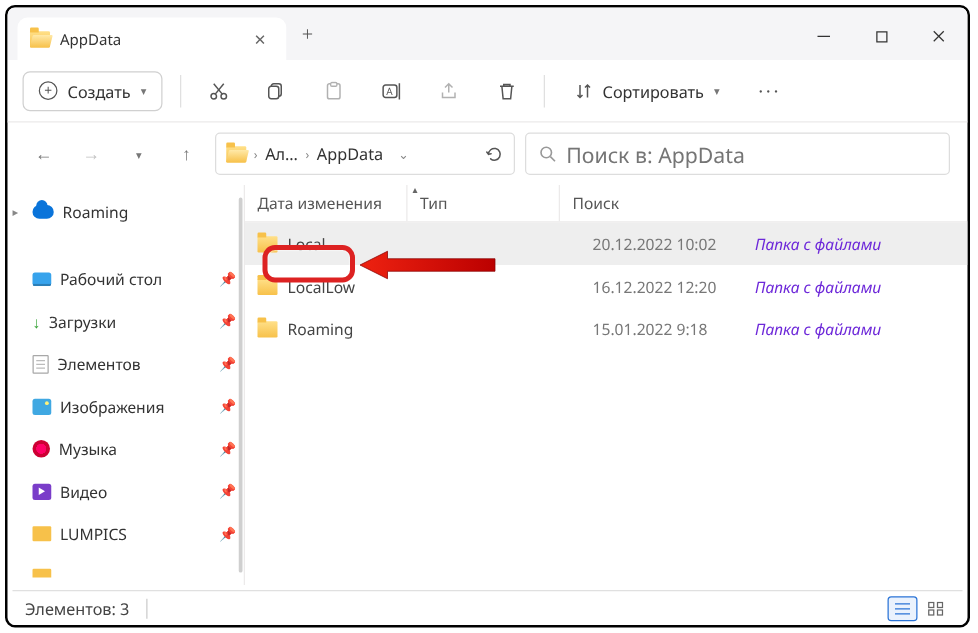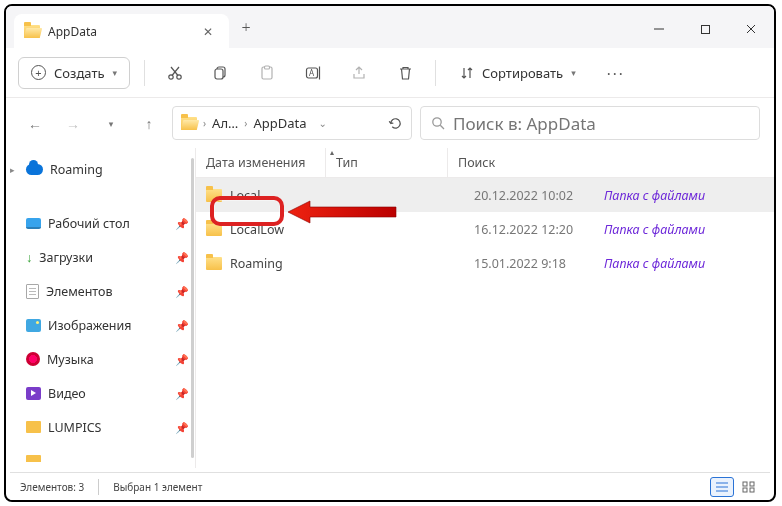--- a/index.html
+++ b/index.html
@@ -53,21 +53,21 @@
 .col-type { width: 122px; }
 .col-size { flex: 1; border-right: none; }
 .asc { font-size: 8px; color: #666; position: absolute; left: 134px; top: -2px; }
 .row { height: 34px; display: flex; align-items: center; color: #444; cursor: pointer; }
 .row.sel { background: #eeeeee; }
 .row .cname { width: 268px; padding: 0 10px; display: flex; align-items: center; gap: 8px; }
 .row .cdate { width: 130px; padding: 0 10px; color: #777; }
 .row .ctype { width: 122px; padding: 0 10px; color: #6d28d9; font-style: italic; }
 
 
-.footer { position: absolute; left: 4px; right: 4px; bottom: 0; height: 28px; border-top: 1px solid #e0e0e0; background: #fff; display: flex; align-items: center; padding: 0 10px; font-size: 10px; color: #444; gap: 14px; }
+.footer { position: absolute; left: 4px; right: 4px; bottom: 0; height: 28px; border-top: 1px solid #e0e0e0; background: #fff; display: flex; align-items: center; padding: 0 10px; font-size: 13px; color: #444; gap: 14px; }
 .footer .viewbtns { margin-left: auto; display: flex; gap: 2px; }
 .footer .vbtn { width: 24px; height: 20px; border: 1px solid transparent; border-radius: 3px; display: flex; align-items: center; justify-content: center; color: #666; cursor: pointer; }
 .footer .vbtn.active { border-color: #2a73d6; background: #eaf2fd; color: #2a73d6; }
 
 
 .ico-folder { width: 16px; height: 13px; display: inline-block; background: linear-gradient(#ffe089, #f7c14a); border-radius: 1px; position: relative; }
 .ico-folder::before { content: ""; position: absolute; top: -3px; left: 0; width: 7px; height: 4px; background: #f7c14a; border-radius: 1px 1px 0 0; }
 .ico-folder.open::after { content: ""; position: absolute; left: 1px; top: 3px; right: -1px; bottom: 0; background: linear-gradient(#ffe9a8, #f7c14a); transform: skewX(-14deg); border-radius: 1px; }
 .ico-cloud { width: 17px; height: 11px; background: #0a74da; border-radius: 6px; position: relative; }
 .ico-cloud::before { content: ""; position: absolute; width: 9px; height: 9px; background: #0a74da; border-radius: 50%; top: -4px; left: 3px; }
@@ -294,21 +294,20 @@
           </div>
       <div class="cdate">15.01.2022 9:18</div>
       <div class="ctype">Папка с файлами</div>
     </div>
   </div>
 </div>
 
 <div class="footer">
   <span>Элементов: 3</span>
   <span style="width:1px;height:16px;background:#ccc"></span>
-  <span>Выбран 1 элемент</span>
   <div class="viewbtns">
     <div class="vbtn active">
           <svg width="14" height="12">
             <line x1="1" y1="2" x2="13" y2="2" stroke="currentColor"></line>
             <line x1="1" y1="6" x2="13" y2="6" stroke="currentColor"></line>
             <line x1="1" y1="10" x2="13" y2="10" stroke="currentColor"></line>
           </svg>
         </div>
     <div class="vbtn">
           <svg width="13" height="12">

